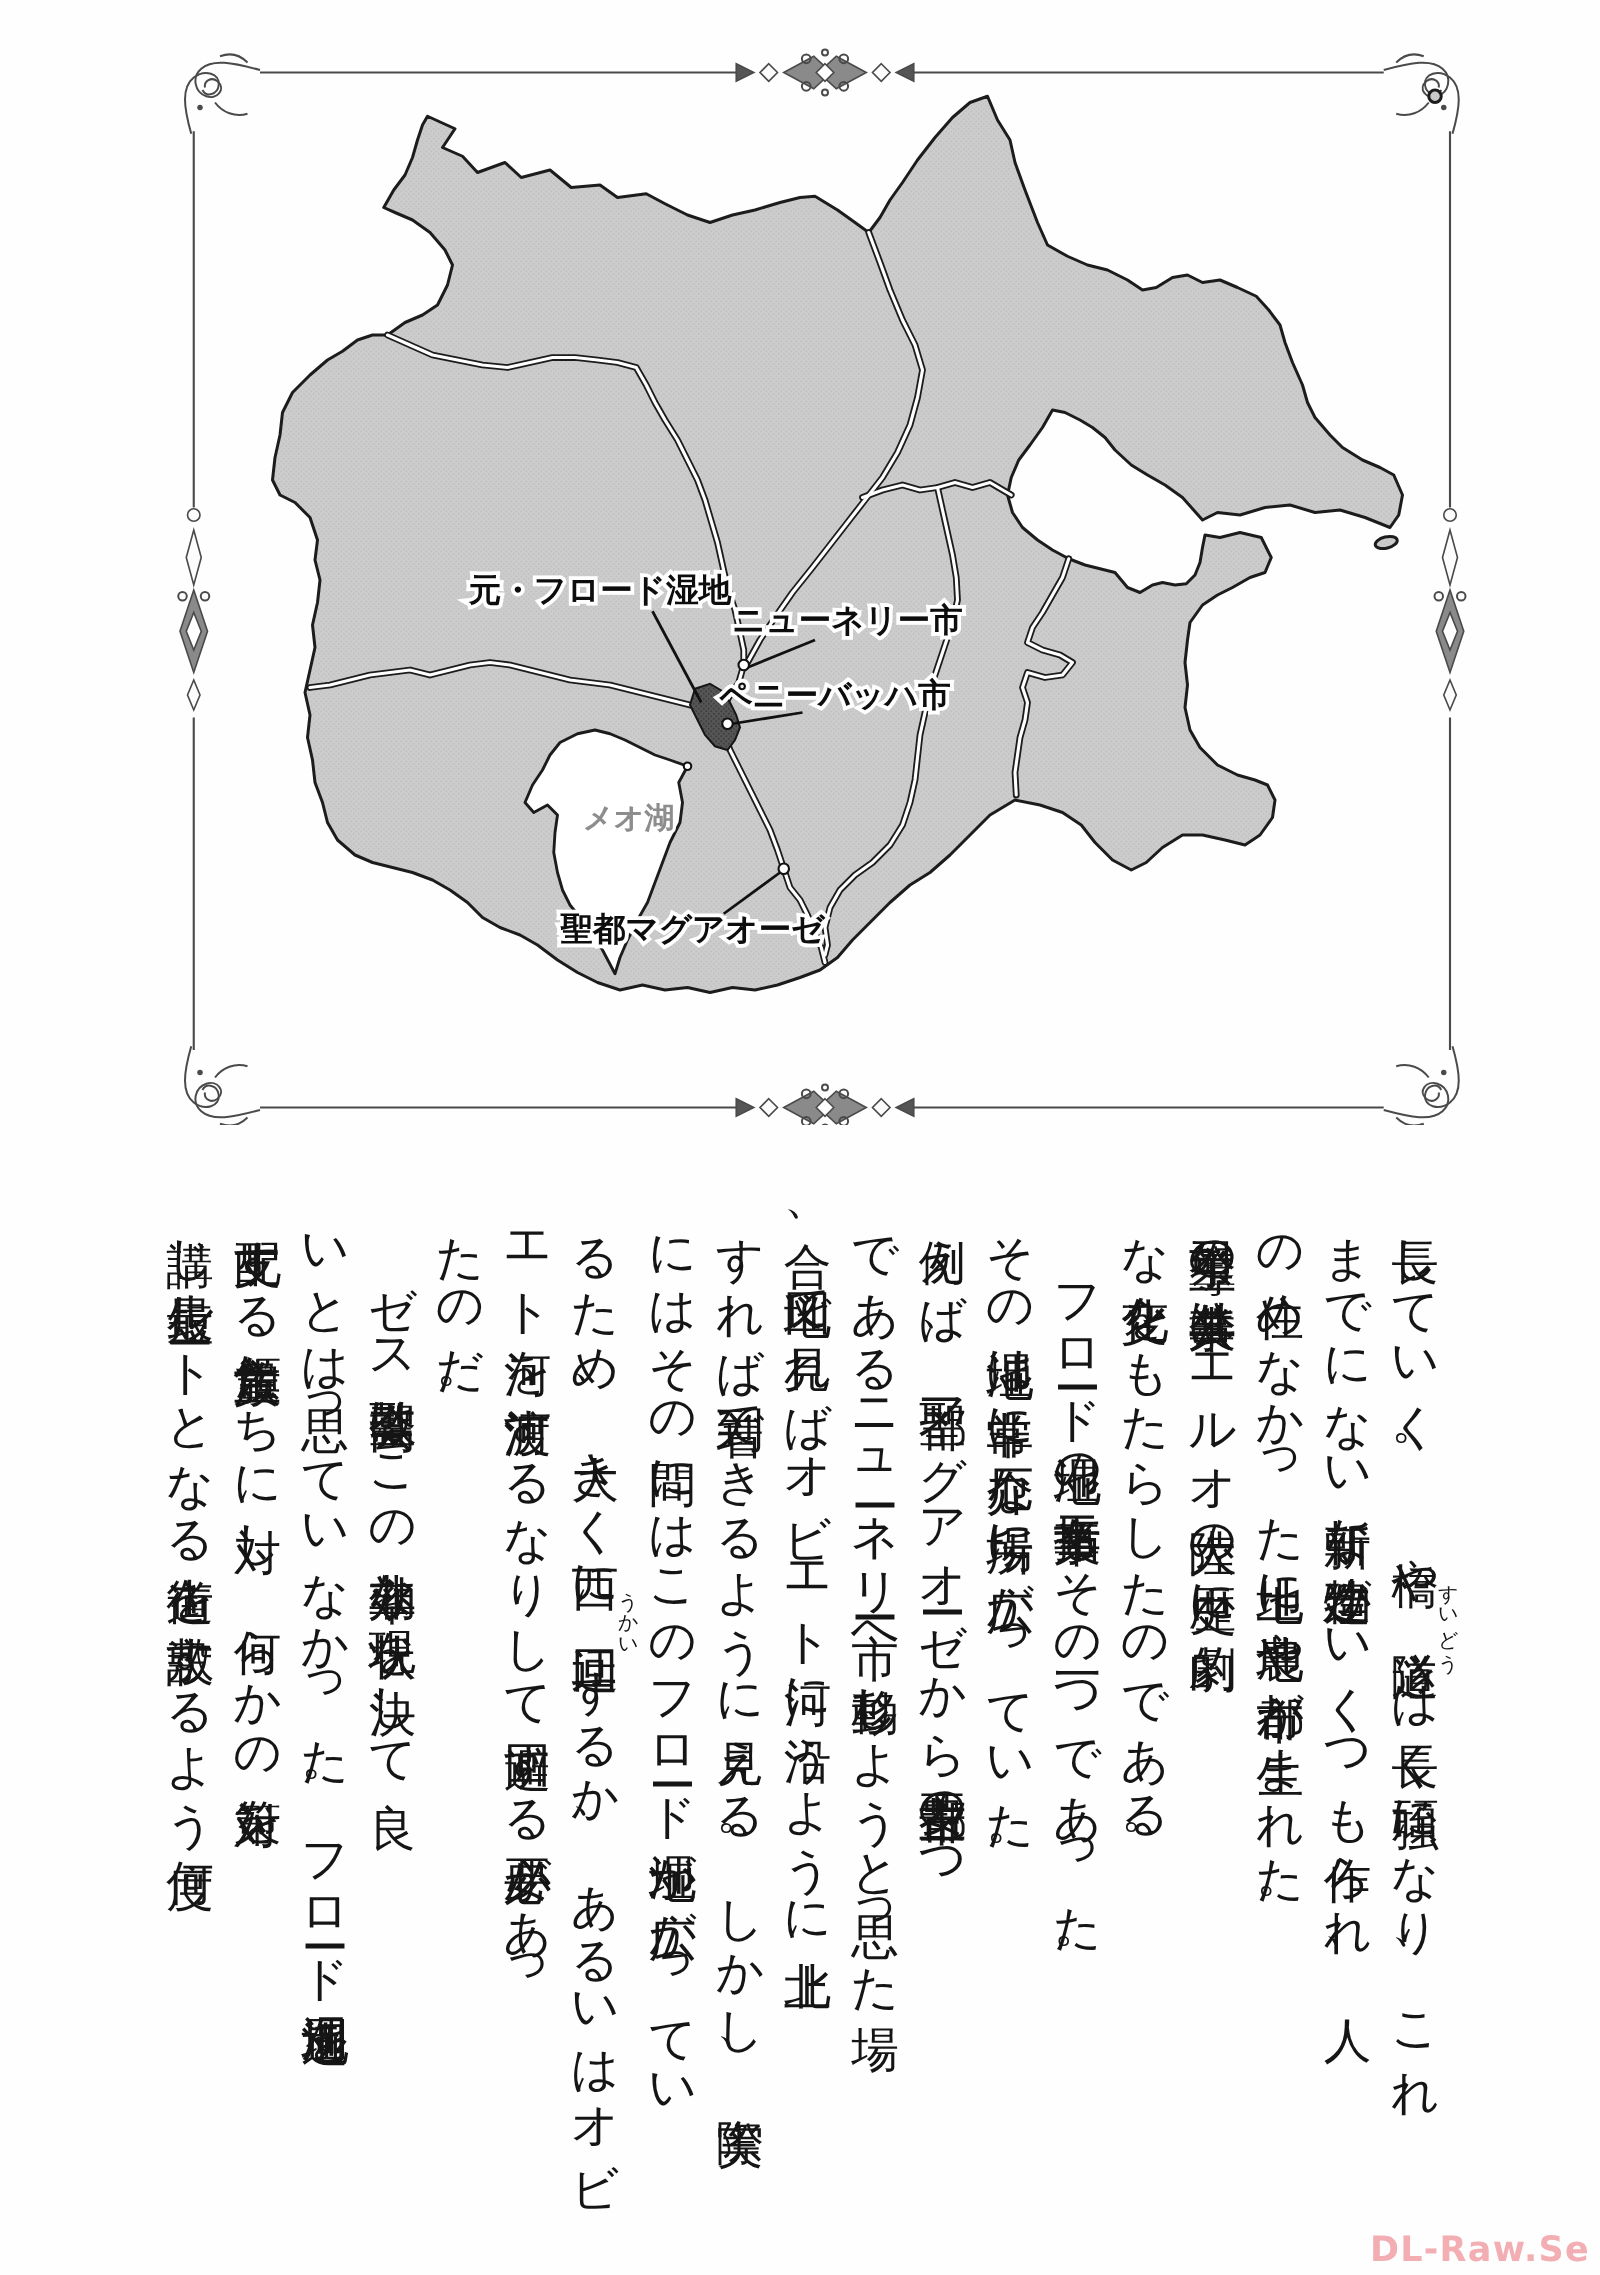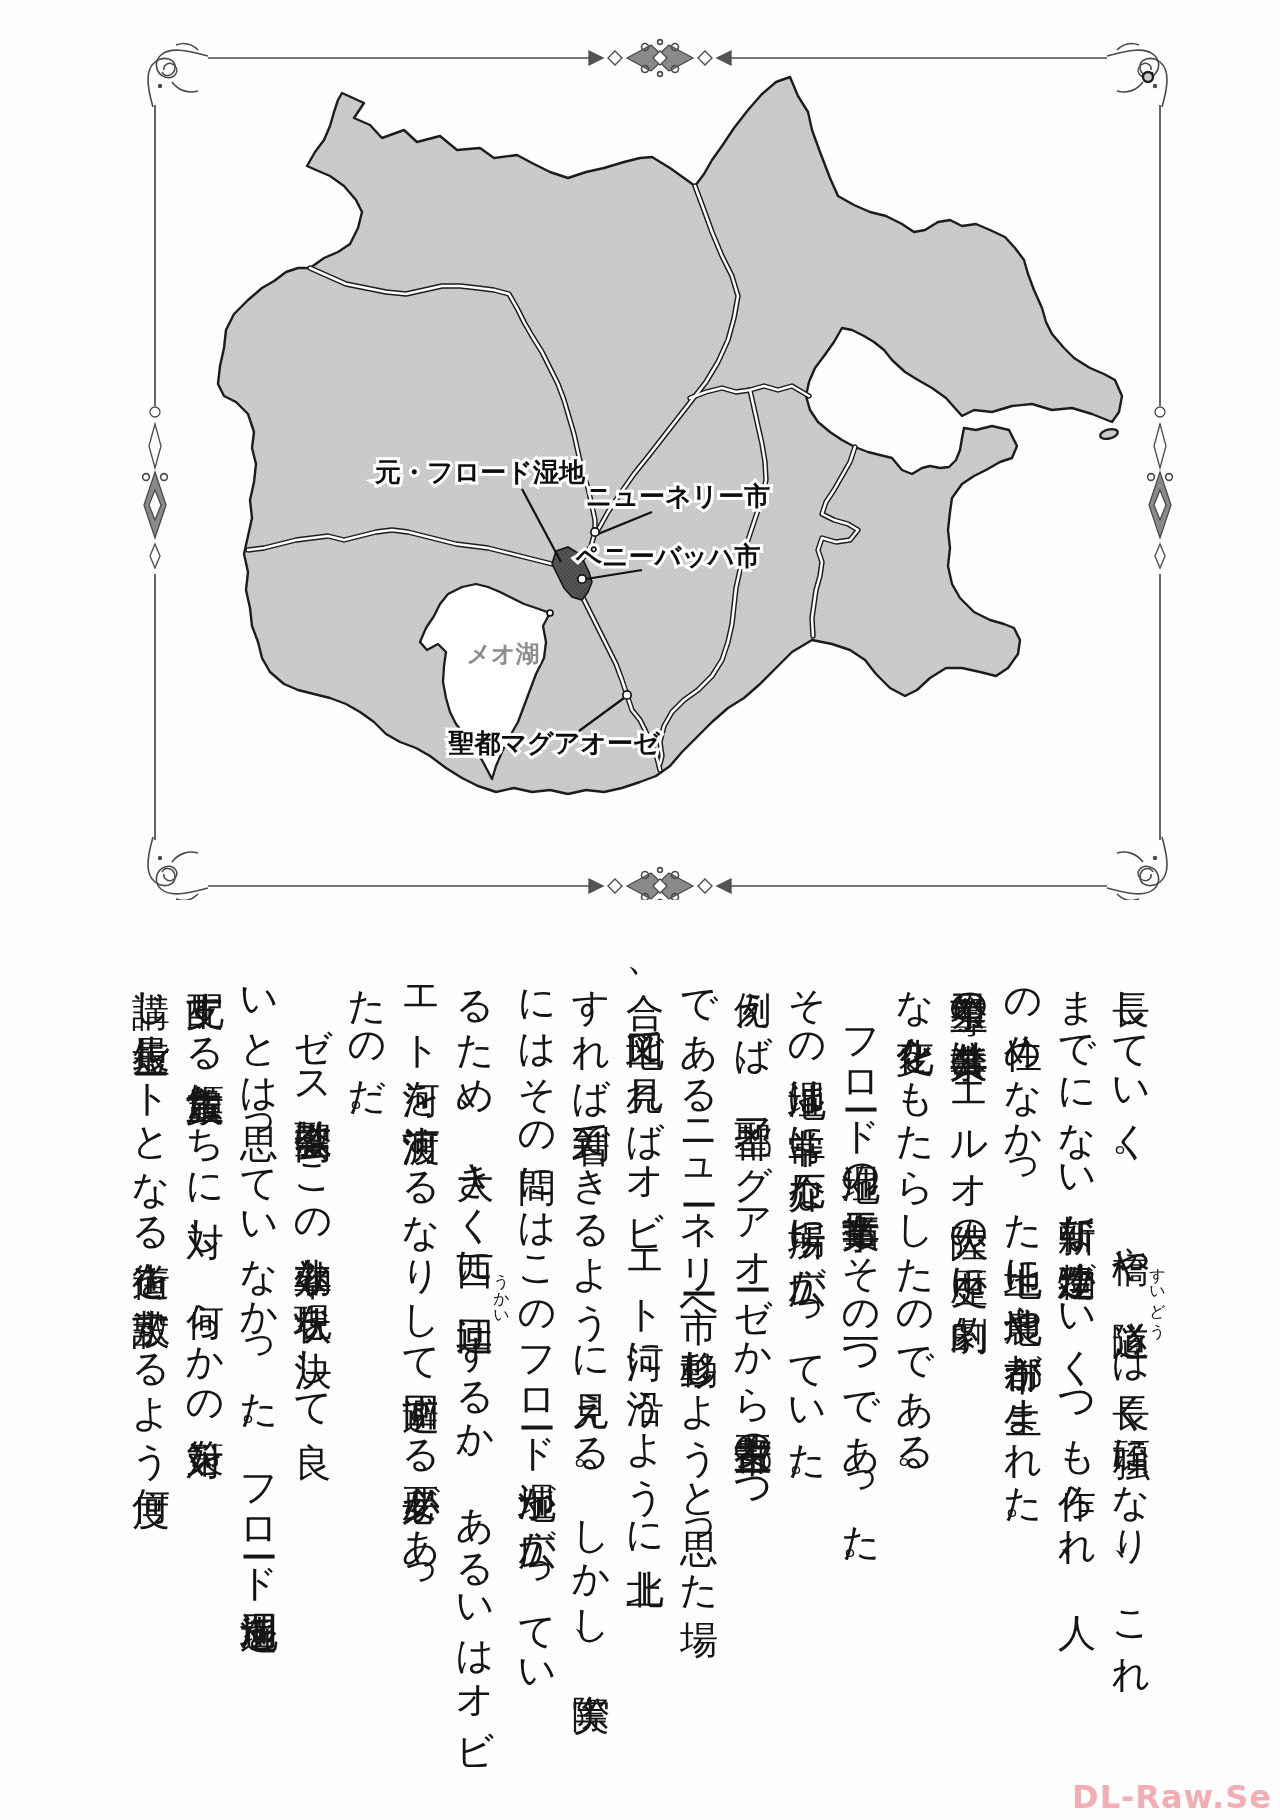--- a/index.html
+++ b/index.html
@@ -31,21 +31,21 @@
     writing-mode:vertical-rl;color:#151515;
     font-size:38px;letter-spacing:1px;
   }
   .body-text p.tline{margin:0;line-height:54px;}
   .body-text ruby{ruby-align:center;}
   .body-text rt{font-size:16px;letter-spacing:0;font-family:"Liberation Sans","DejaVu Sans",sans-serif;}
   
   .watermark{
     position:absolute;right:8px;bottom:4px;
     font-family:"DejaVu Sans","Liberation Sans",sans-serif;font-weight:bold;
-    font-size:32px;color:#f2aeb2;letter-spacing:1px;
+    font-size:28px;color:#f2aeb2;letter-spacing:1px;
   }
 </style>
 </head>
 <body>
 
 <div class="map-panel">
 <svg width="1280" height="900" viewBox="0 0 1280 900">
   <defs>
     <pattern id="ht" width="4" height="4" patternUnits="userSpaceOnUse">
       <rect width="4" height="4" fill="#cccccc"></rect>

